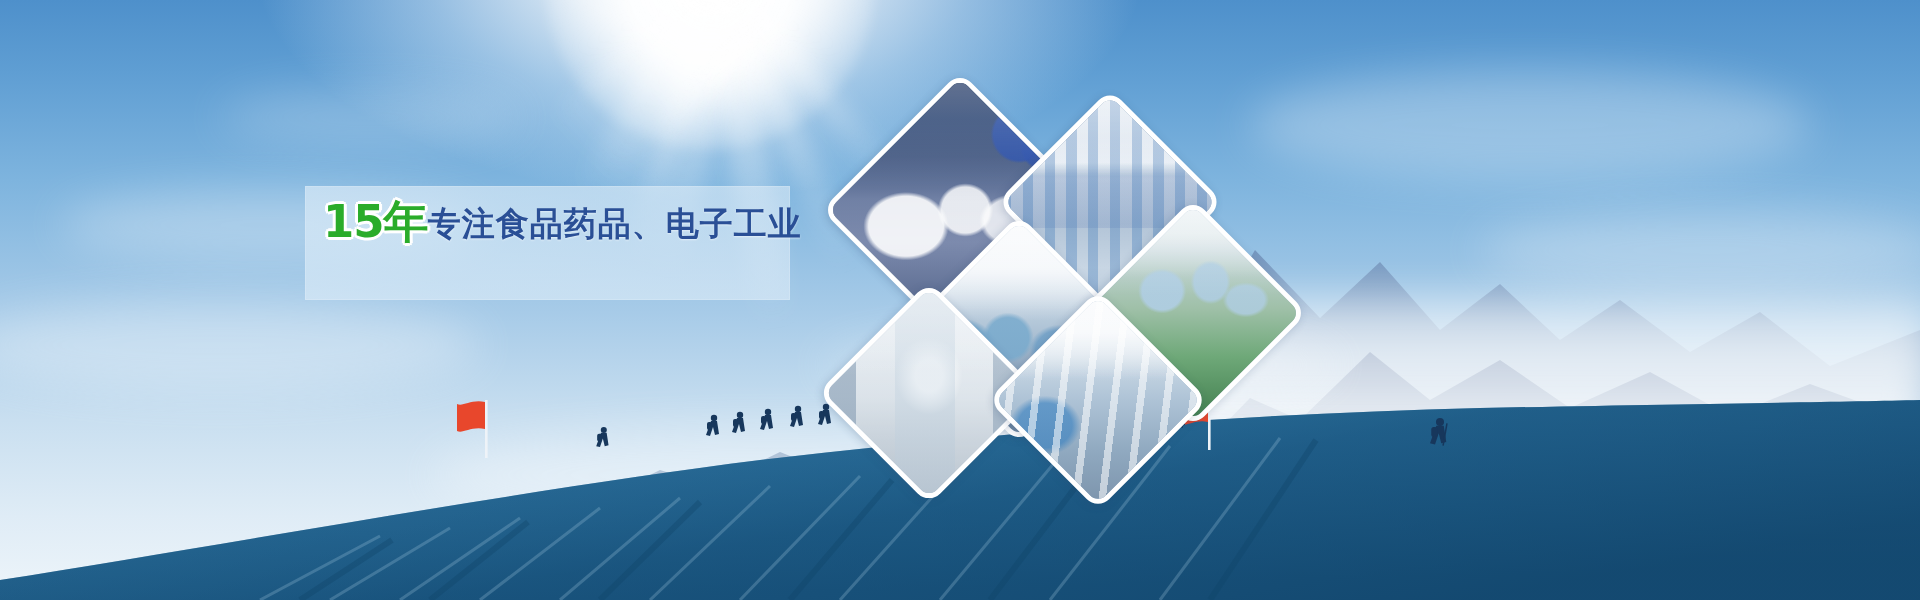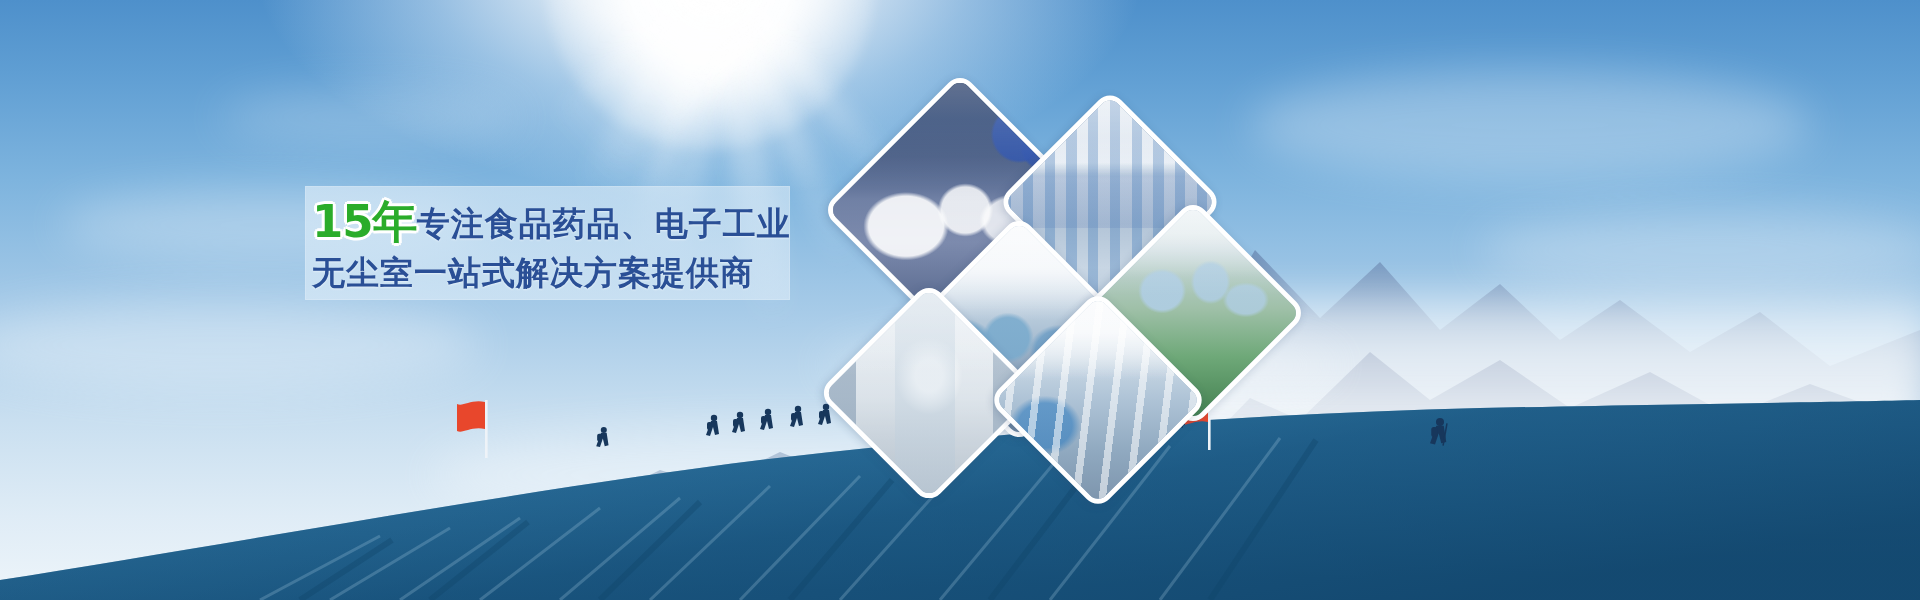--- a/index.html
+++ b/index.html
@@ -47,21 +47,21 @@
 
   
   .ridge{position:absolute;left:0;bottom:0;width:1920px;height:260px;}
 
   
   .panel{
     position:absolute;left:305px;top:186px;width:485px;height:114px;
     background:linear-gradient(100deg, rgba(215,233,247,.72) 0%, rgba(223,238,249,.62) 45%, rgba(236,245,252,.50) 100%);
     box-shadow:0 0 0 1px rgba(255,255,255,.16) inset;
   }
-  .slogan{position:absolute;left:312px;top:196px;width:480px;
+  .slogan{position:absolute;left:323px;top:196px;width:480px;
     line-height:1.16;white-space:nowrap;}
   .line{display:block;}
   .yrs{
     font-size:45px;font-weight:700;color:#2aac2a;letter-spacing:-1px;
     font-family:"DejaVu Sans","Liberation Sans",sans-serif;
     text-shadow:
       -2px -2px 0 #fff, 2px -2px 0 #fff, -2px 2px 0 #fff, 2px 2px 0 #fff,
       -3px 0 0 #fff, 3px 0 0 #fff, 0 -3px 0 #fff, 0 3px 0 #fff;
     vertical-align:-2px;
   }
@@ -294,21 +294,20 @@
         <rect x="9" y="1" width="1.2" height="18" transform="rotate(10 9 1)"></rect>
       </g>
     </g>
   </svg>
 
   <div class="panel"></div>
   <div class="slogan">
     <span class="line">
       <span class="yrs">15年</span><span class="cn">专注食品药品、电子工业</span>
     </span>
-    <span class="line2">无尘室一站式解决方案提供商</span>
   </div>
 
   <div class="tiles">
 
     <div class="tile" style="left:862px;top:112px;width:186px;height:186px;">
       <div class="inner ph-assembly"></div>
       <div class="tile-sheen"></div>
     </div>
 
     <div class="tile" style="left:1030px;top:122px;width:150px;height:150px;">

